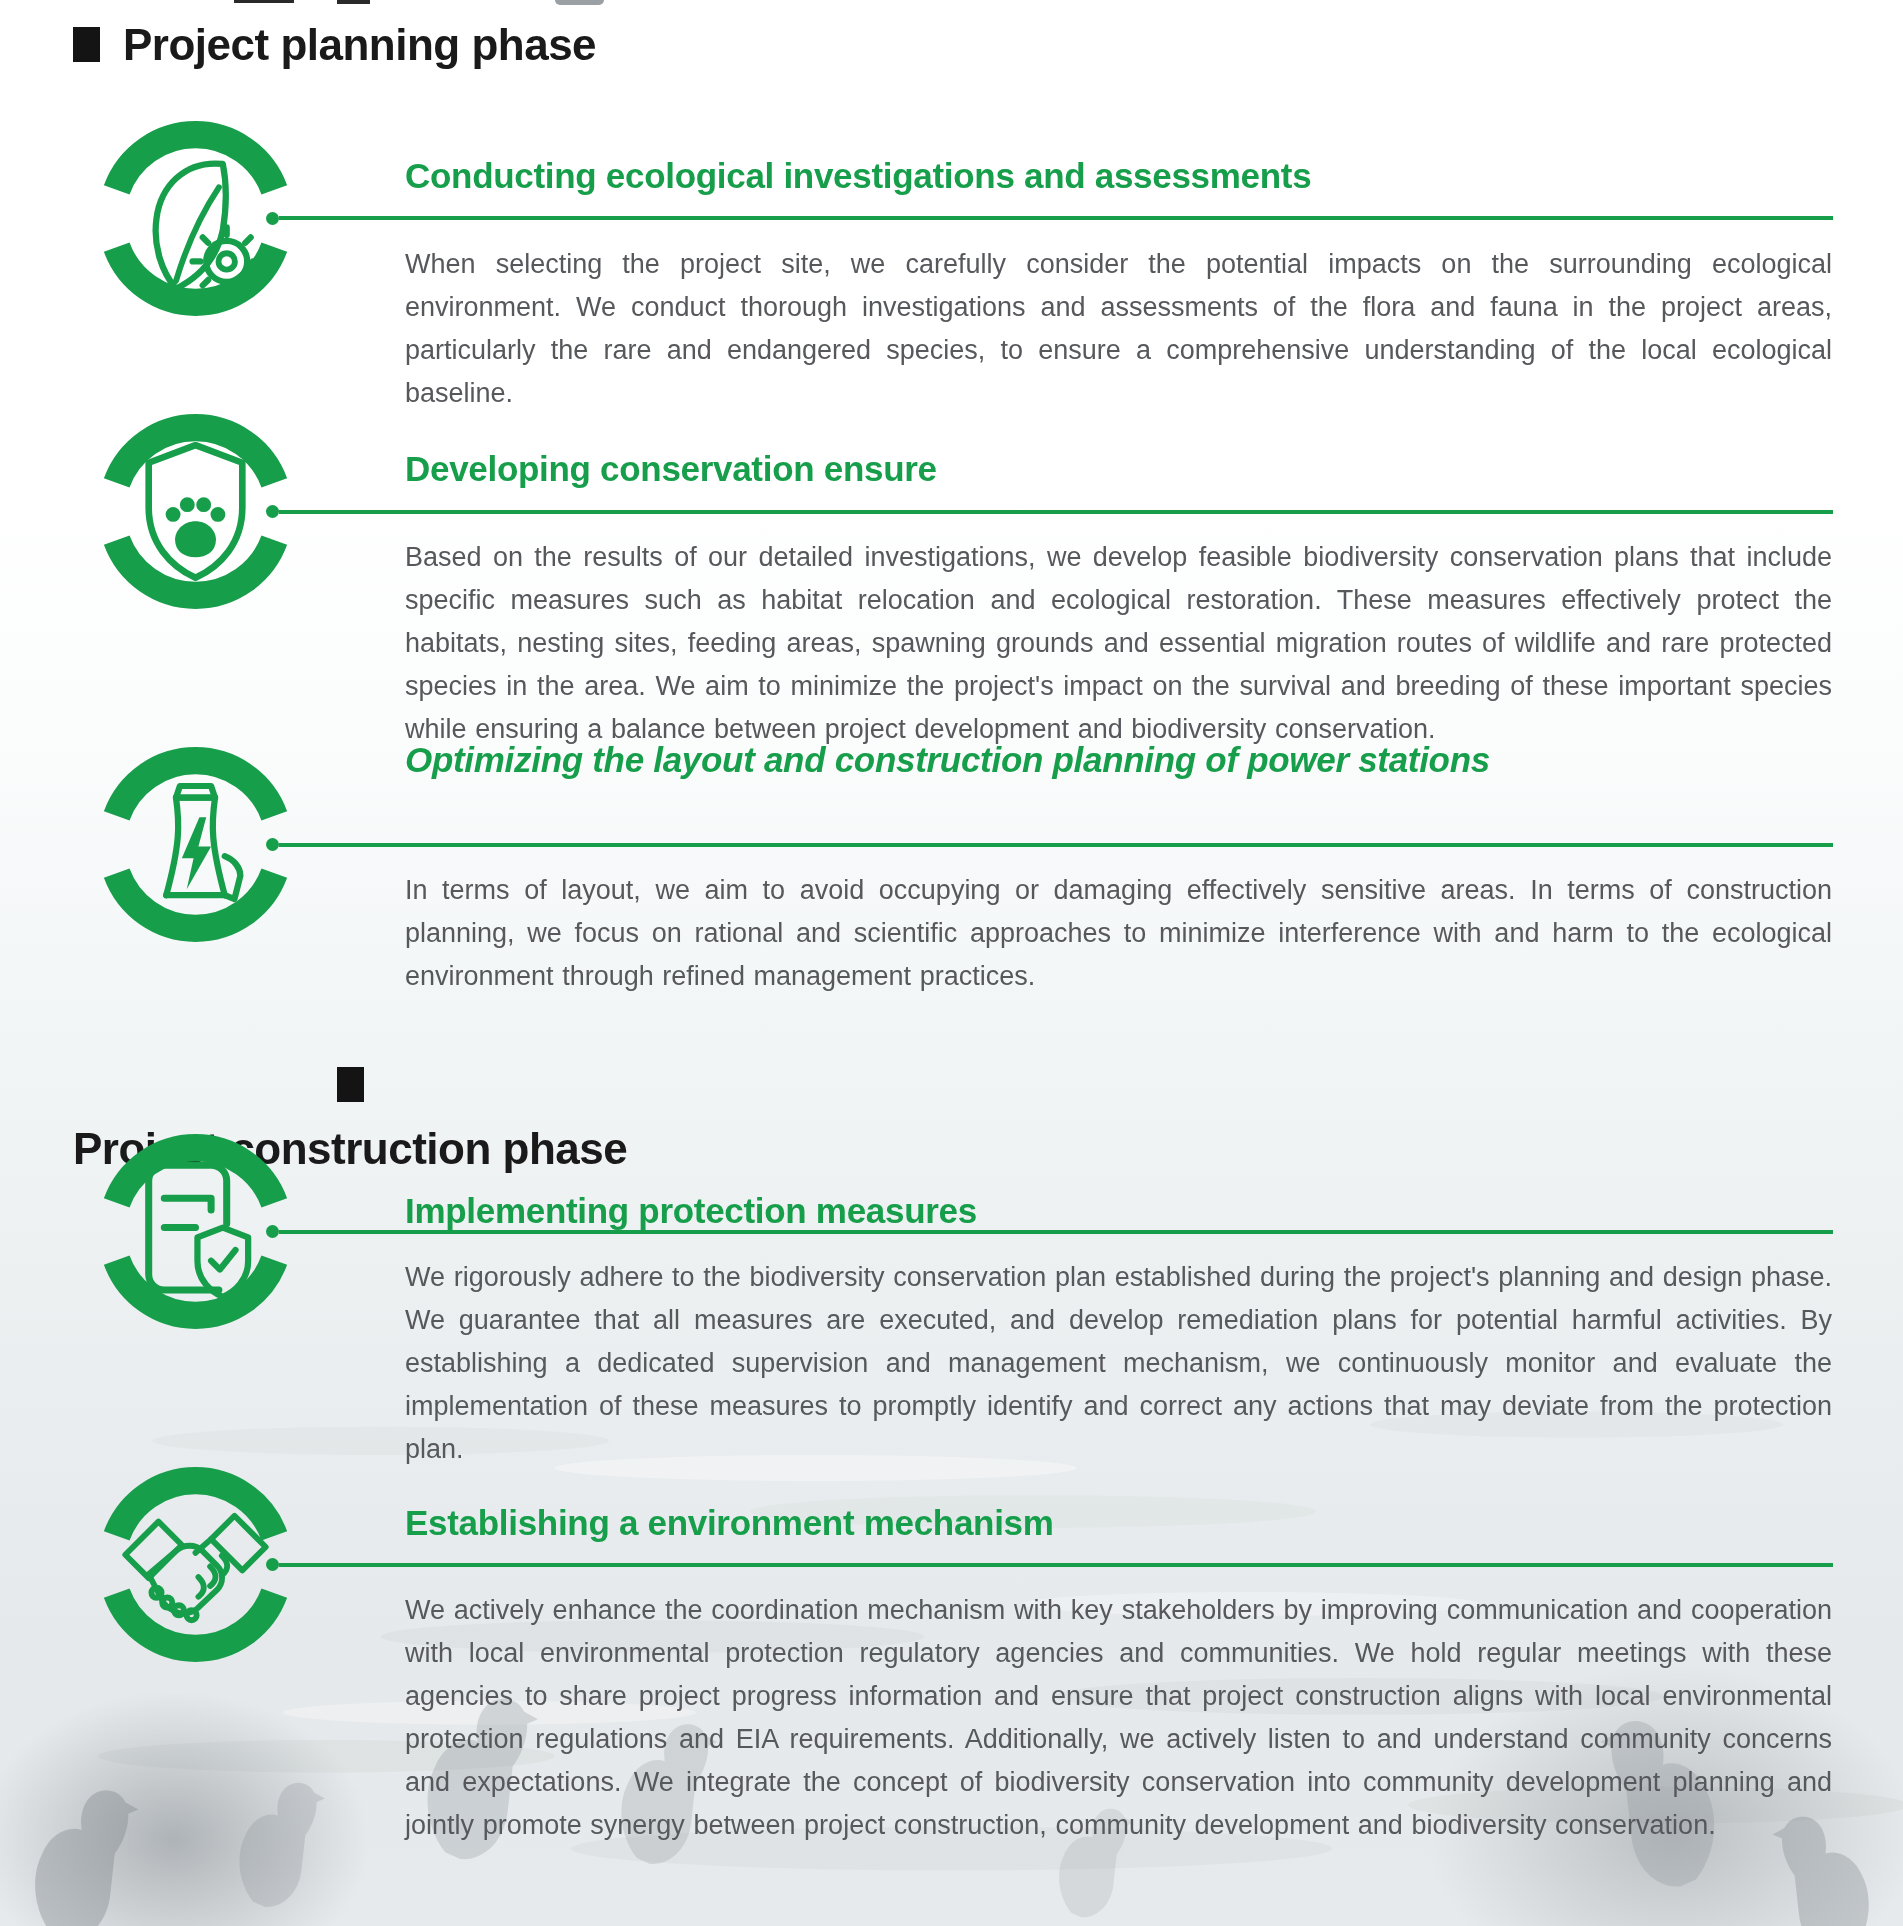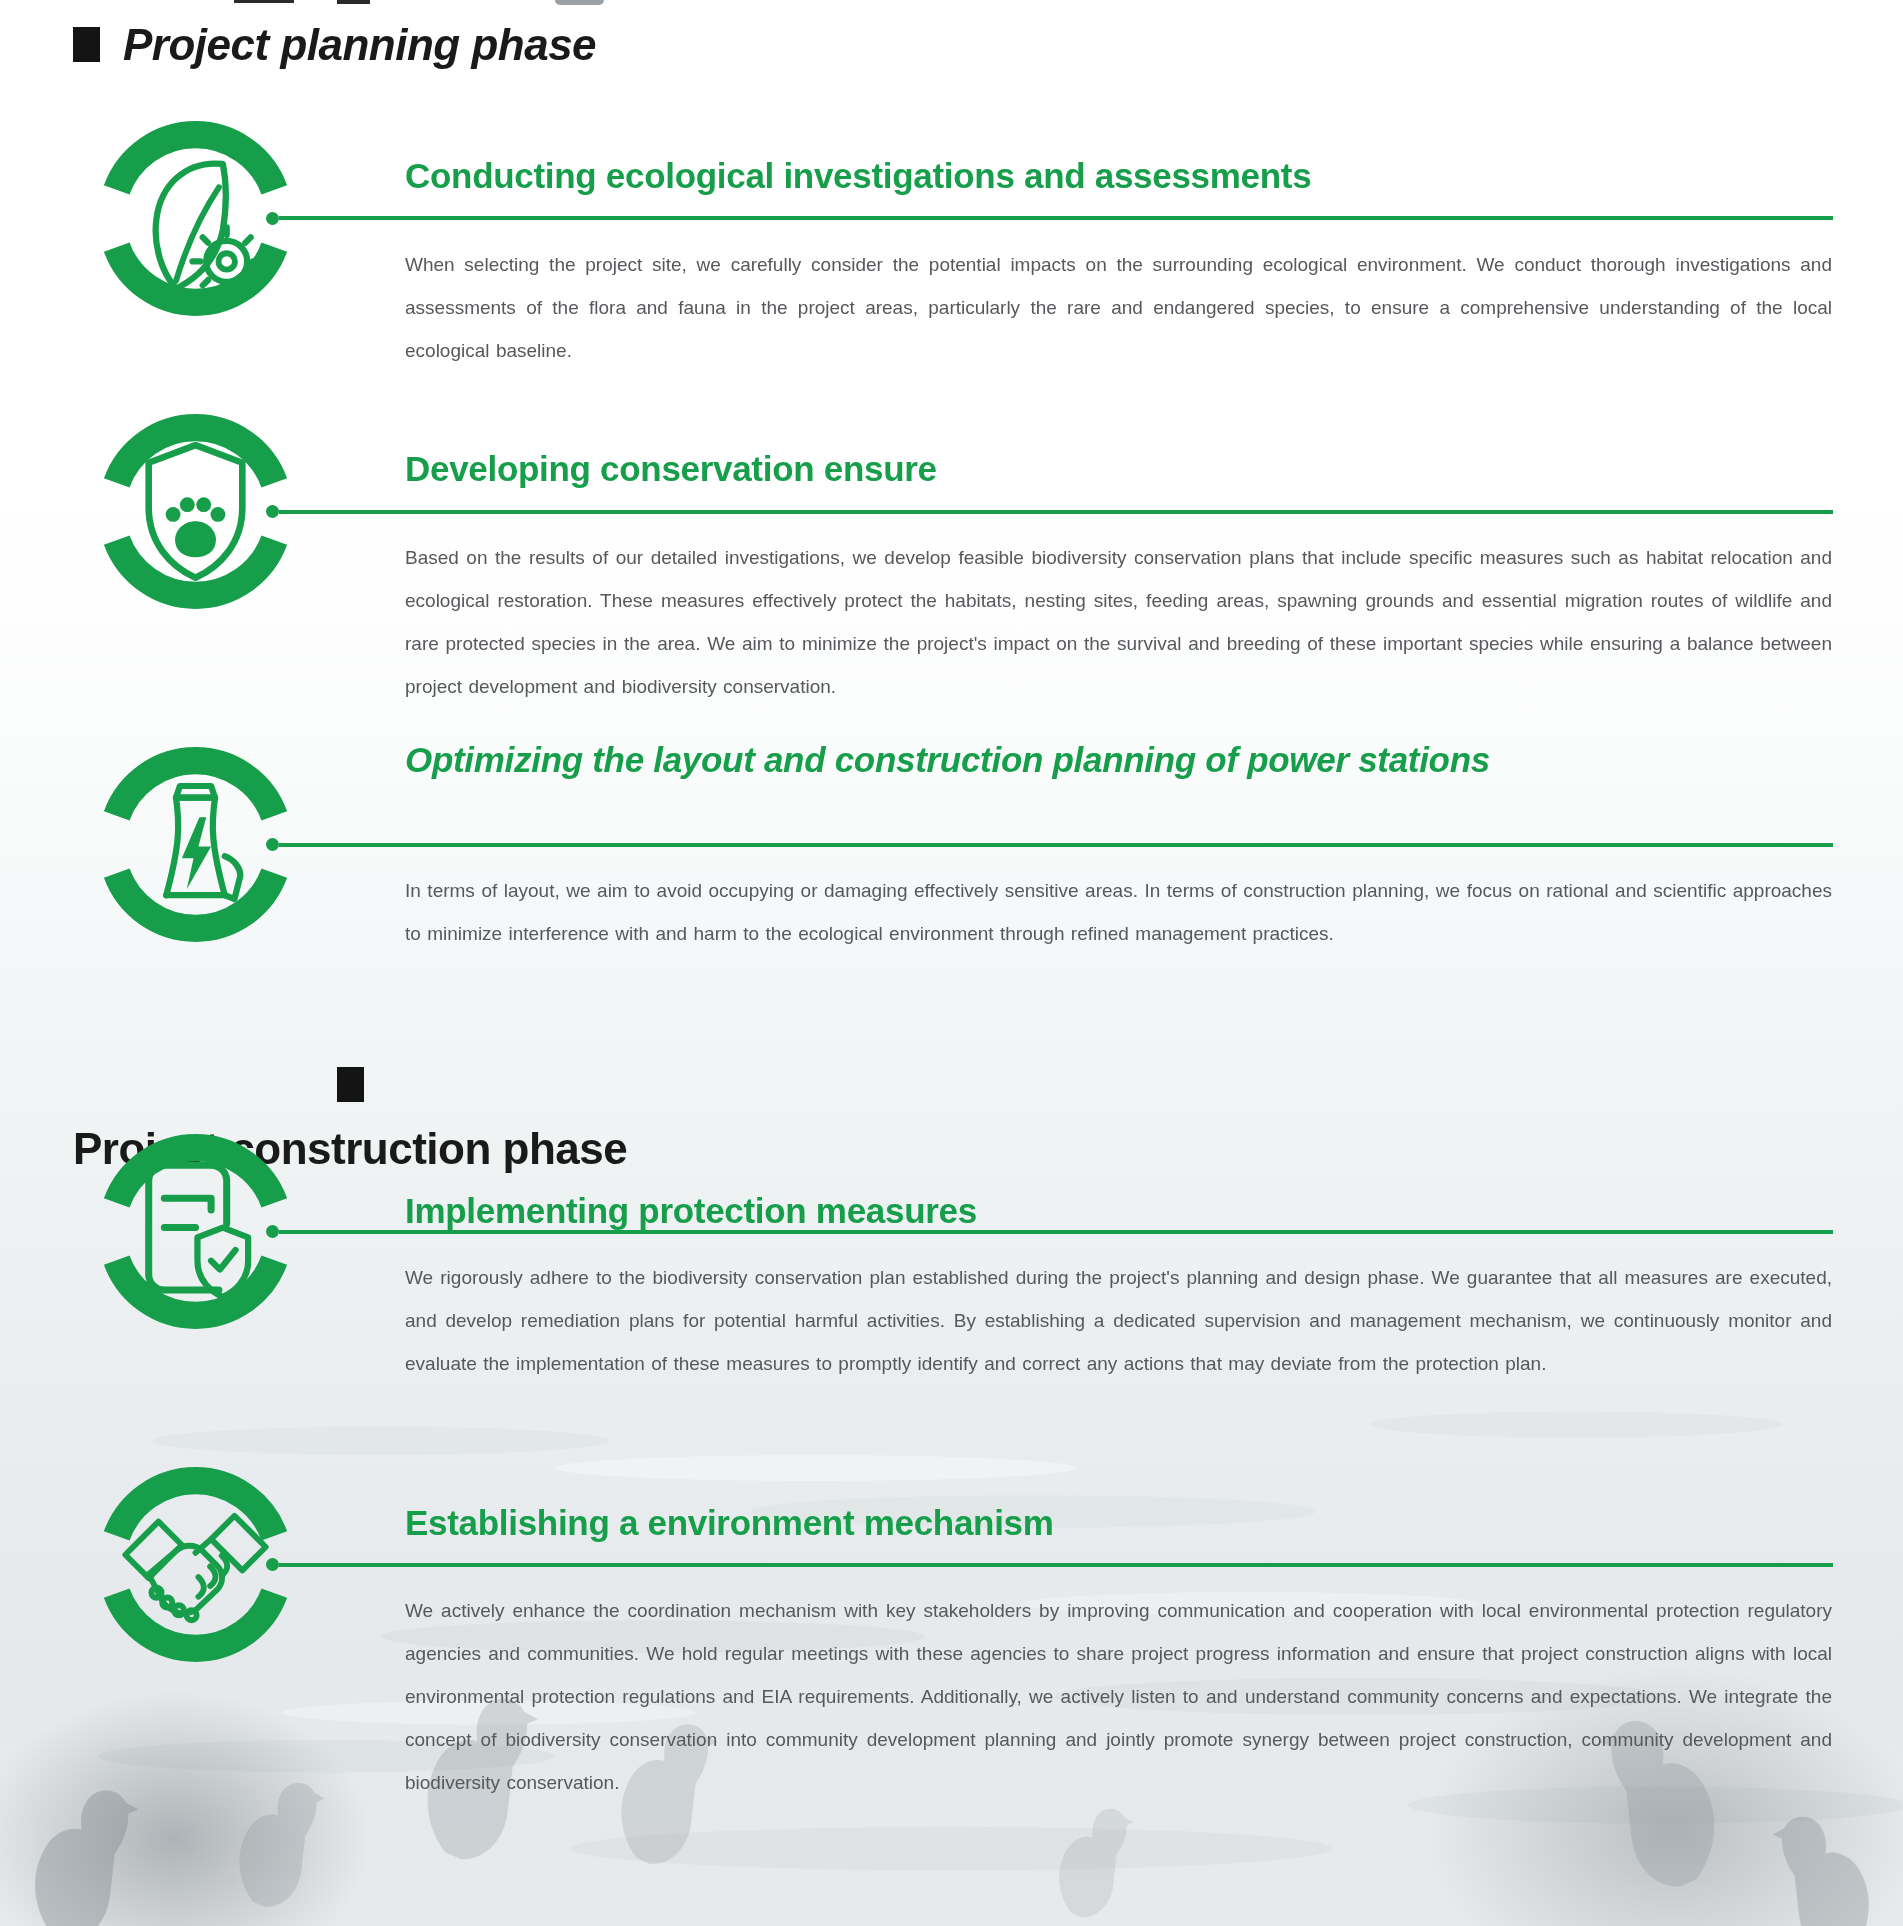--- a/index.html
+++ b/index.html
@@ -47,21 +47,21 @@
   .rule{
     position:absolute;left:263px;width:1554px;height:3.8px;background:#179e4b;
   }
   .item-heading{
     position:absolute;left:389px;width:1427px;
     font-size:35px;font-weight:600;color:#179e4b;line-height:38px;
     letter-spacing:-0.3px;white-space:nowrap;
   }
   .item-body{
     position:absolute;left:389px;width:1427px;
-    font-size:19px;line-height:43px;color:#57585c;
+    font-size:27px;line-height:43px;color:#57585c;
     text-align:justify;word-spacing:1.1px;margin:0;
   }
 
   .top-artifact{position:absolute;background:#2a2a2a;pointer-events:none;}
 
   .icon-stroke{fill:none;stroke:#179e4b;stroke-linecap:round;stroke-linejoin:round;}
 </style>
 </head>
 <body>
 
@@ -101,21 +101,21 @@
       <use href="#pelican" transform="translate(3460,3320) scale(-1.35,1.35)" opacity="0.40"></use>
     </g>
   </svg>
   <div class="corner-blob left"></div>
   <div class="corner-blob right"></div>
 
   <span class="top-artifact" style="left:234px;top:0;width:60px;height:3.3px;"></span>
   <span class="top-artifact" style="left:337px;top:0;width:33px;height:4.4px;"></span>
   <span class="top-artifact" style="left:555px;top:0;width:49px;height:4.9px;border-radius:0 0 6.5px 6.5px;background:#9aa0a4;"></span>
 
-  <div class="section-title" style="top:20.7px;font-style:italic;">
+  <div class="section-title" style="top:20.7px;">
     <span class="bullet"></span>
     <span class="txt">Project planning phase</span>
   </div>
 
   <div class="item" style="top:0;height:424px;">
     <div class="badge" style="top:121px;">
       <svg viewBox="0 0 100 100">
         <path d="M9.6 35.3 A 43 43 0 0 1 90.4 35.3" fill="none" stroke="#179e4b" stroke-width="14"></path>
         <path d="M90.4 64.7 A 43 43 0 0 1 9.6 64.7" fill="none" stroke="#179e4b" stroke-width="14"></path>
         <g>

